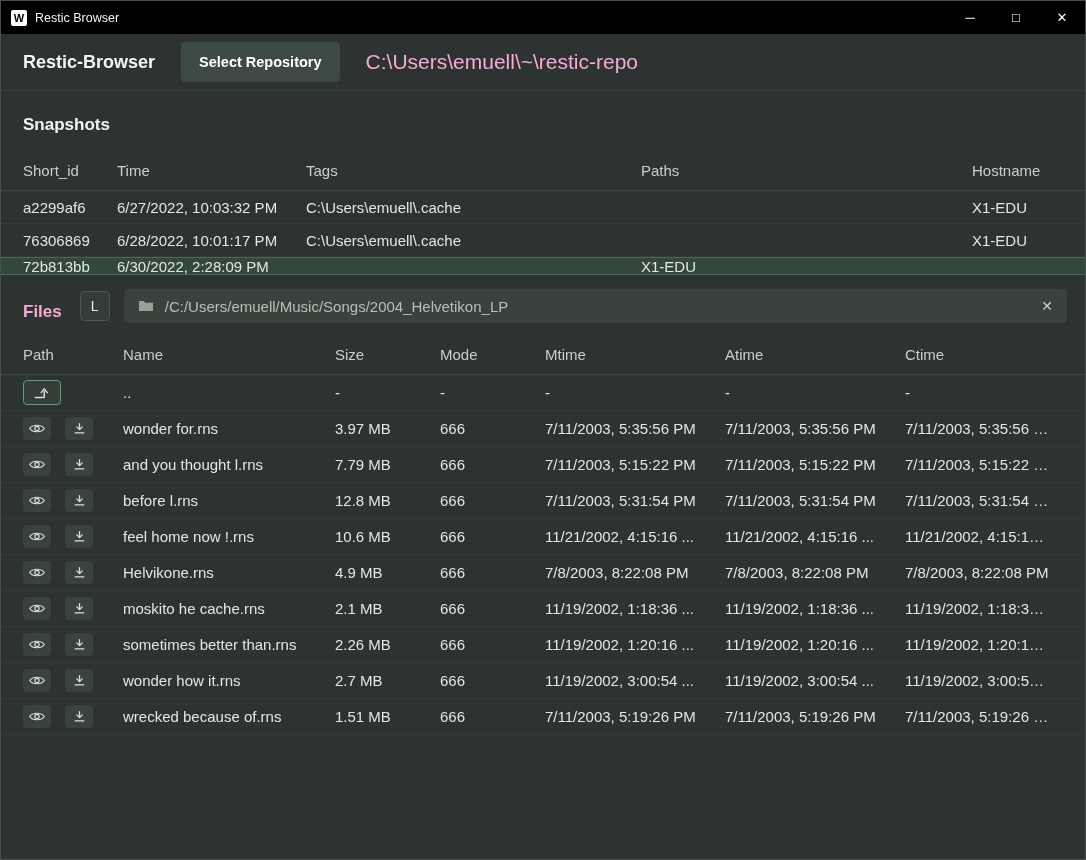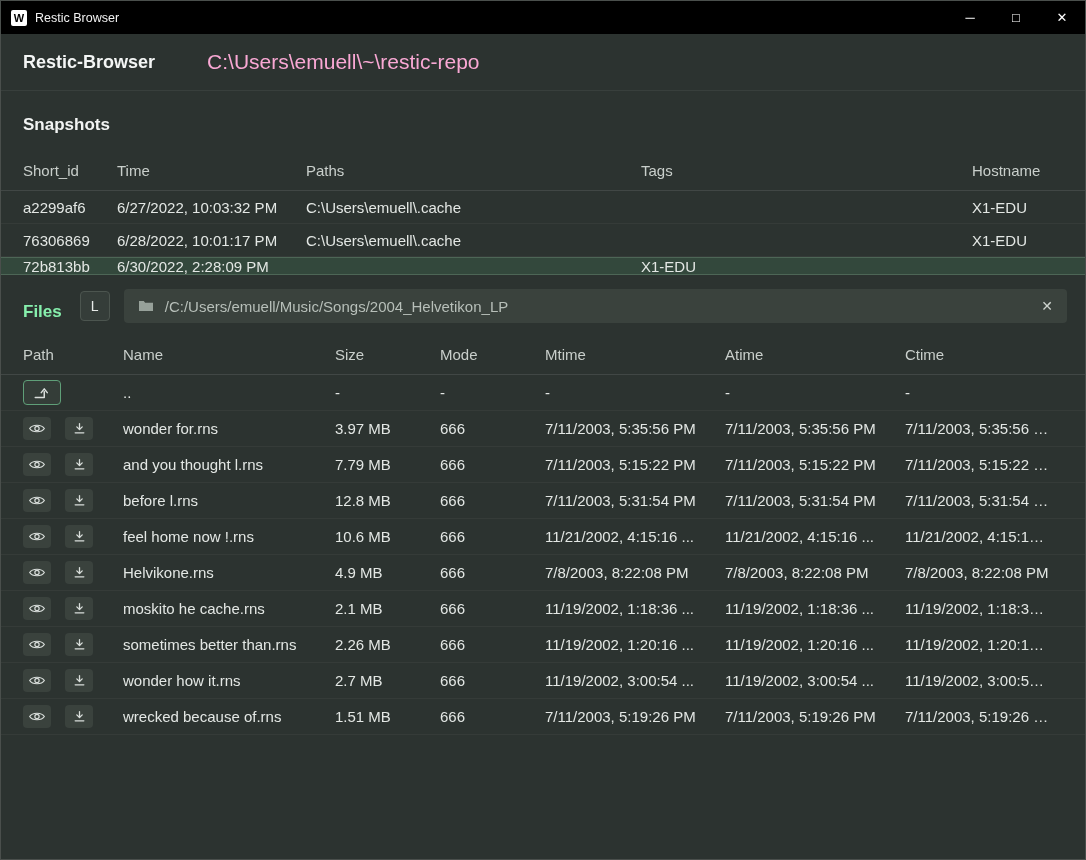--- a/index.html
+++ b/index.html
@@ -63,21 +63,21 @@
   .snap-row { height:33px; border-bottom:1px solid rgba(255,255,255,0.045); cursor:default; }
   .snap-row.selected {
     background:#33483c;
     border-top:1px solid #4d6656; border-bottom:1px solid #4d6656;
     height:18px;
   }
   .file-row { height:36px; border-bottom:1px solid rgba(255,255,255,0.045); }
 
   
   .files-toolbar { display:flex; align-items:center; padding:14px 18px 12px 22px; }
-  .files-heading { font-size:17px; font-weight:700; color:#86efac; margin-right:18px;margin-top:12px; }
+  .files-heading { font-size:17px; font-weight:700; color:#f9a8d4; margin-right:18px;margin-top:12px; }
   .tree-toggle-btn {
     width:30px; height:30px; background:#353d39; color:#e7eae8;
     border:1px solid #4c554f; border-radius:4px; font-family:inherit;
     font-size:14px; cursor:pointer; margin-right:14px;
   }
   .path-bar {
     flex:1; height:34px; background:#3a423d; border-radius:4px;
     display:flex; align-items:center; padding:10px 14px; cursor:text;
   }
   .path-bar .folder-ic { color:#97a19a; display:flex; }
@@ -109,30 +109,31 @@
   <div class="titlebar-title">Restic Browser</div>
   <div class="window-controls">
     <div class="win-btn">─</div>
     <div class="win-btn">□</div>
     <div class="win-btn">✕</div>
   </div>
 </div>
 
 <div class="header">
   <div class="app-title">Restic-Browser</div>
+  <button class="select-repo-btn">Select Repository</button>
   <div class="repo-path">C:\Users\emuell\~\restic-repo</div>
 </div>
 
 <div class="section-title">Snapshots</div>
 
 <div class="row snap-grid thead">
   <div class="cell">Short_id</div>
   <div class="cell">Time</div>
+  <div class="cell">Tags</div>
   <div class="cell">Paths</div>
-  <div class="cell">Tags</div>
   <div class="cell">Hostname</div>
 </div>
 
 <div>
     <div class="row snap-grid snap-row">
     <div class="cell">a2299af6</div>
     <div class="cell">6/27/2022, 10:03:32 PM</div>
     <div class="cell">C:\Users\emuell\.cache</div>
     <div class="cell"></div>
     <div class="cell">X1-EDU</div>

